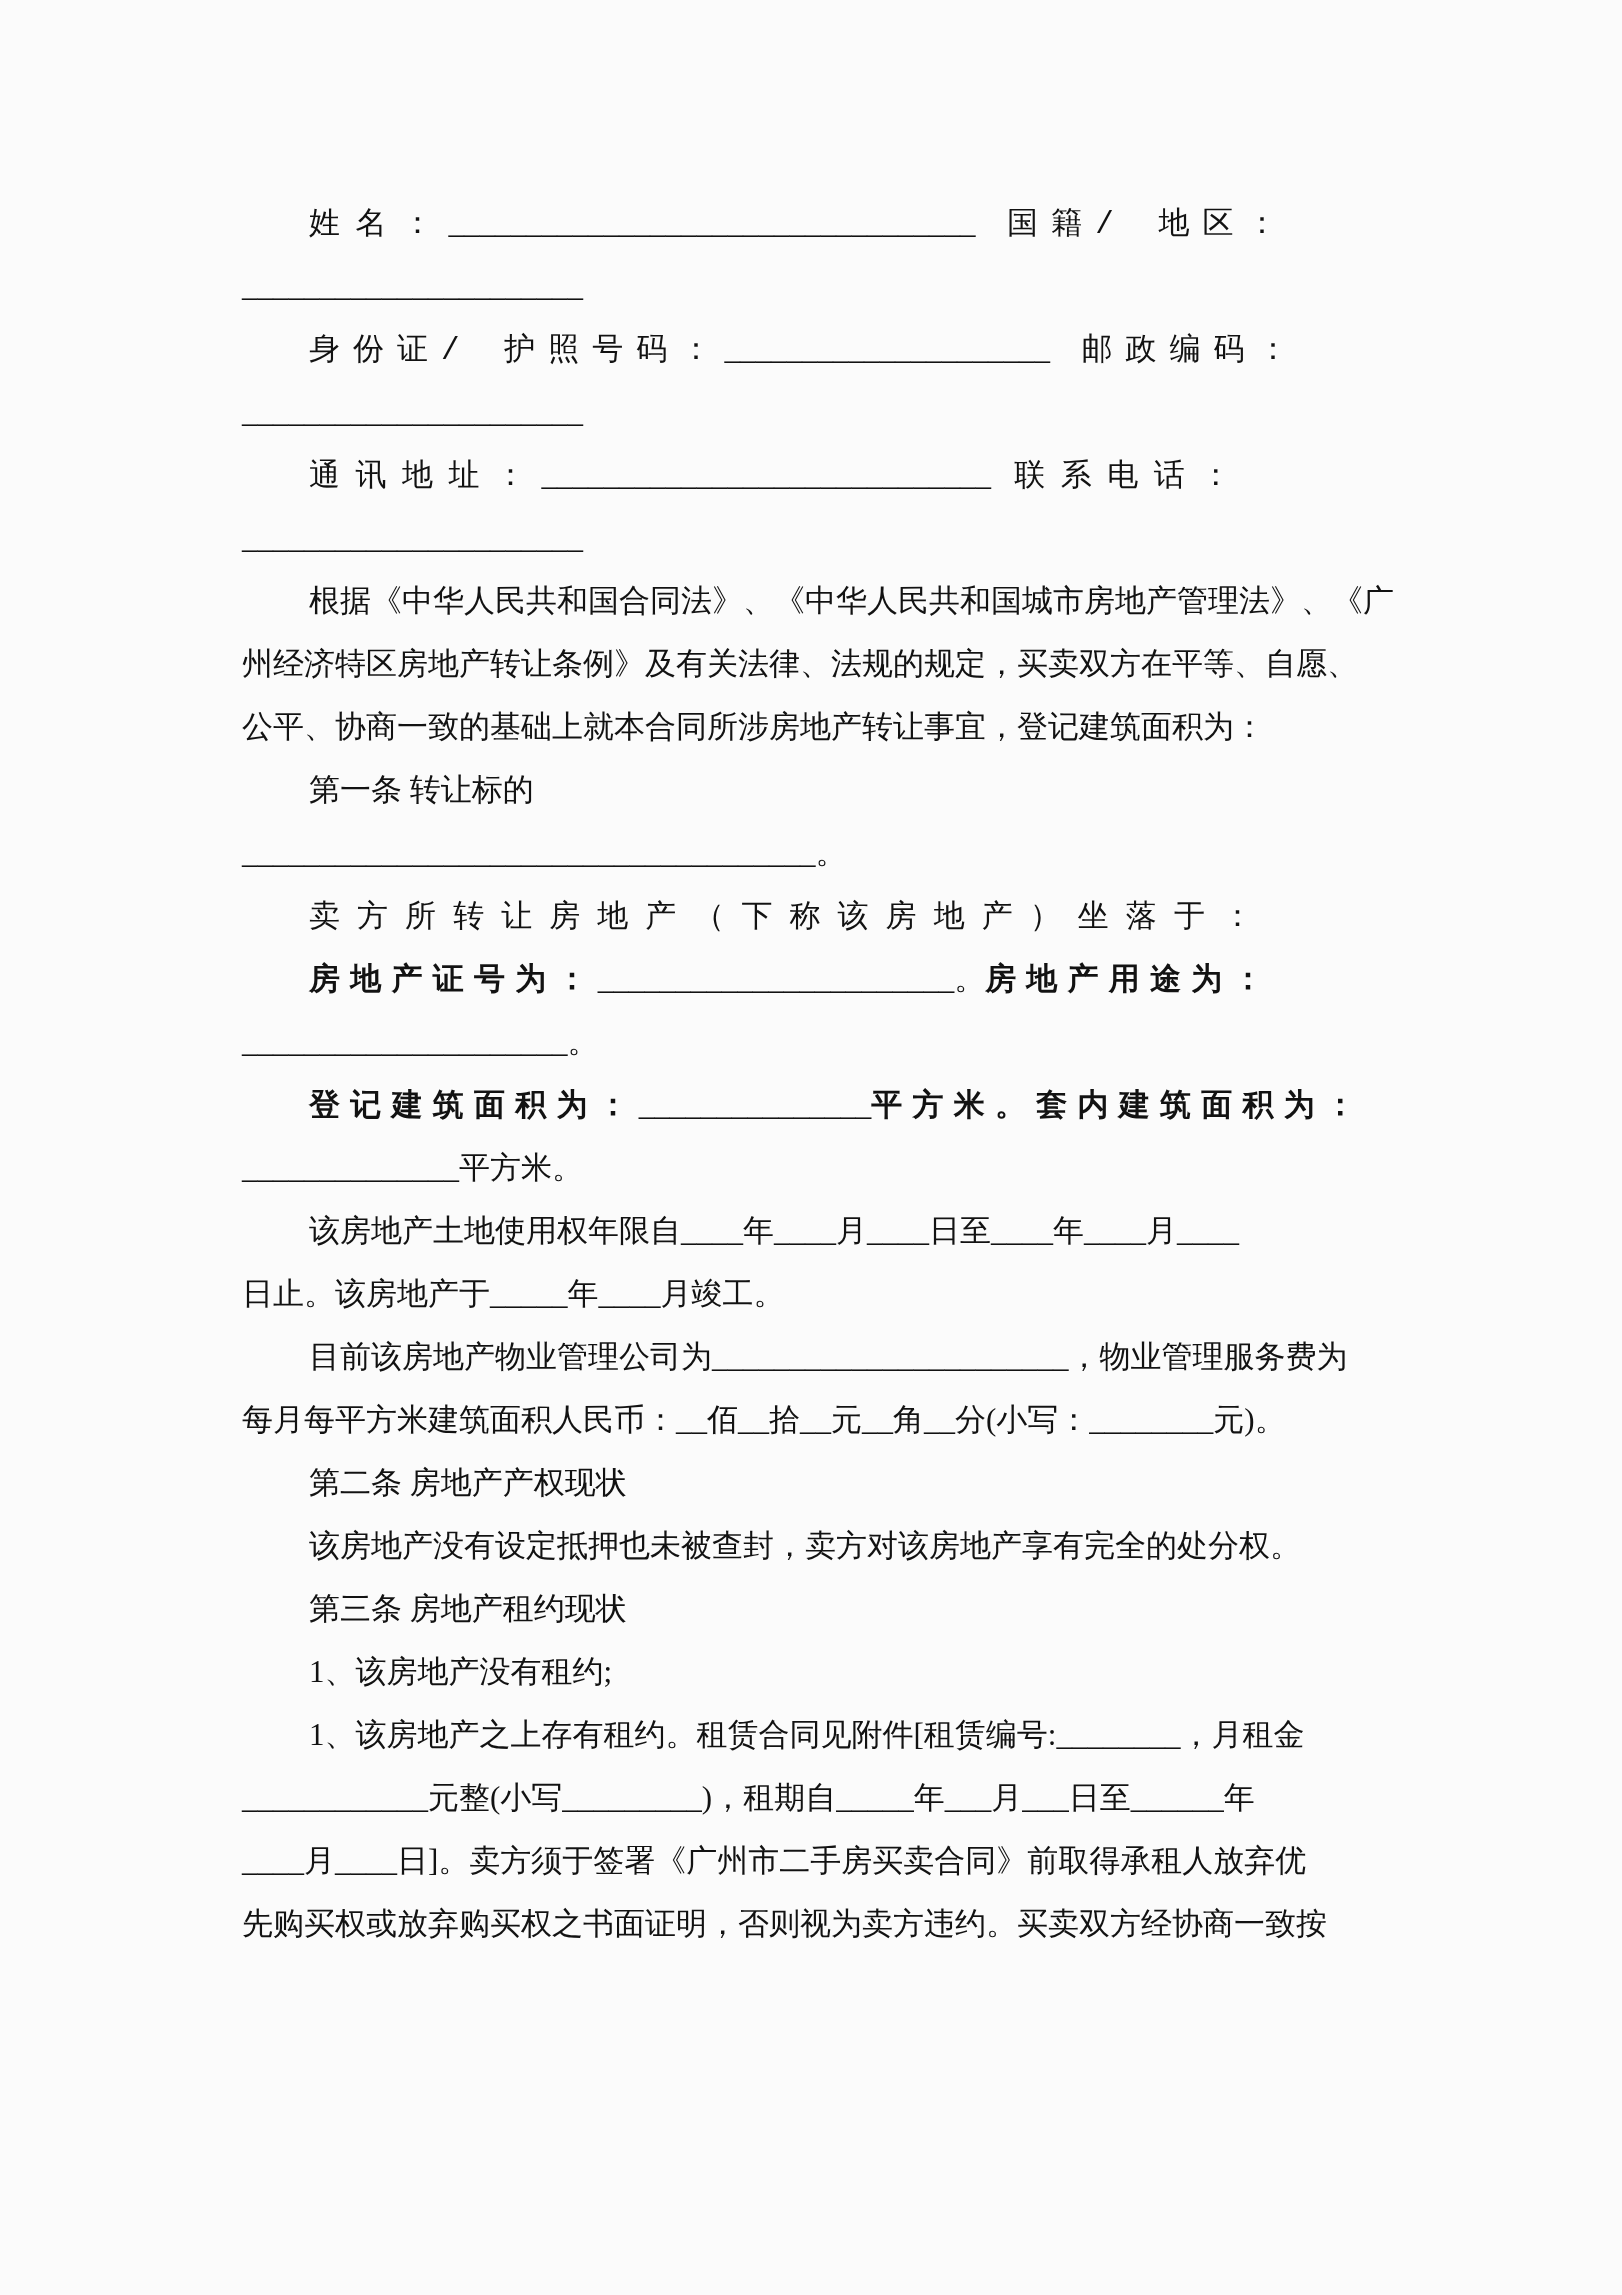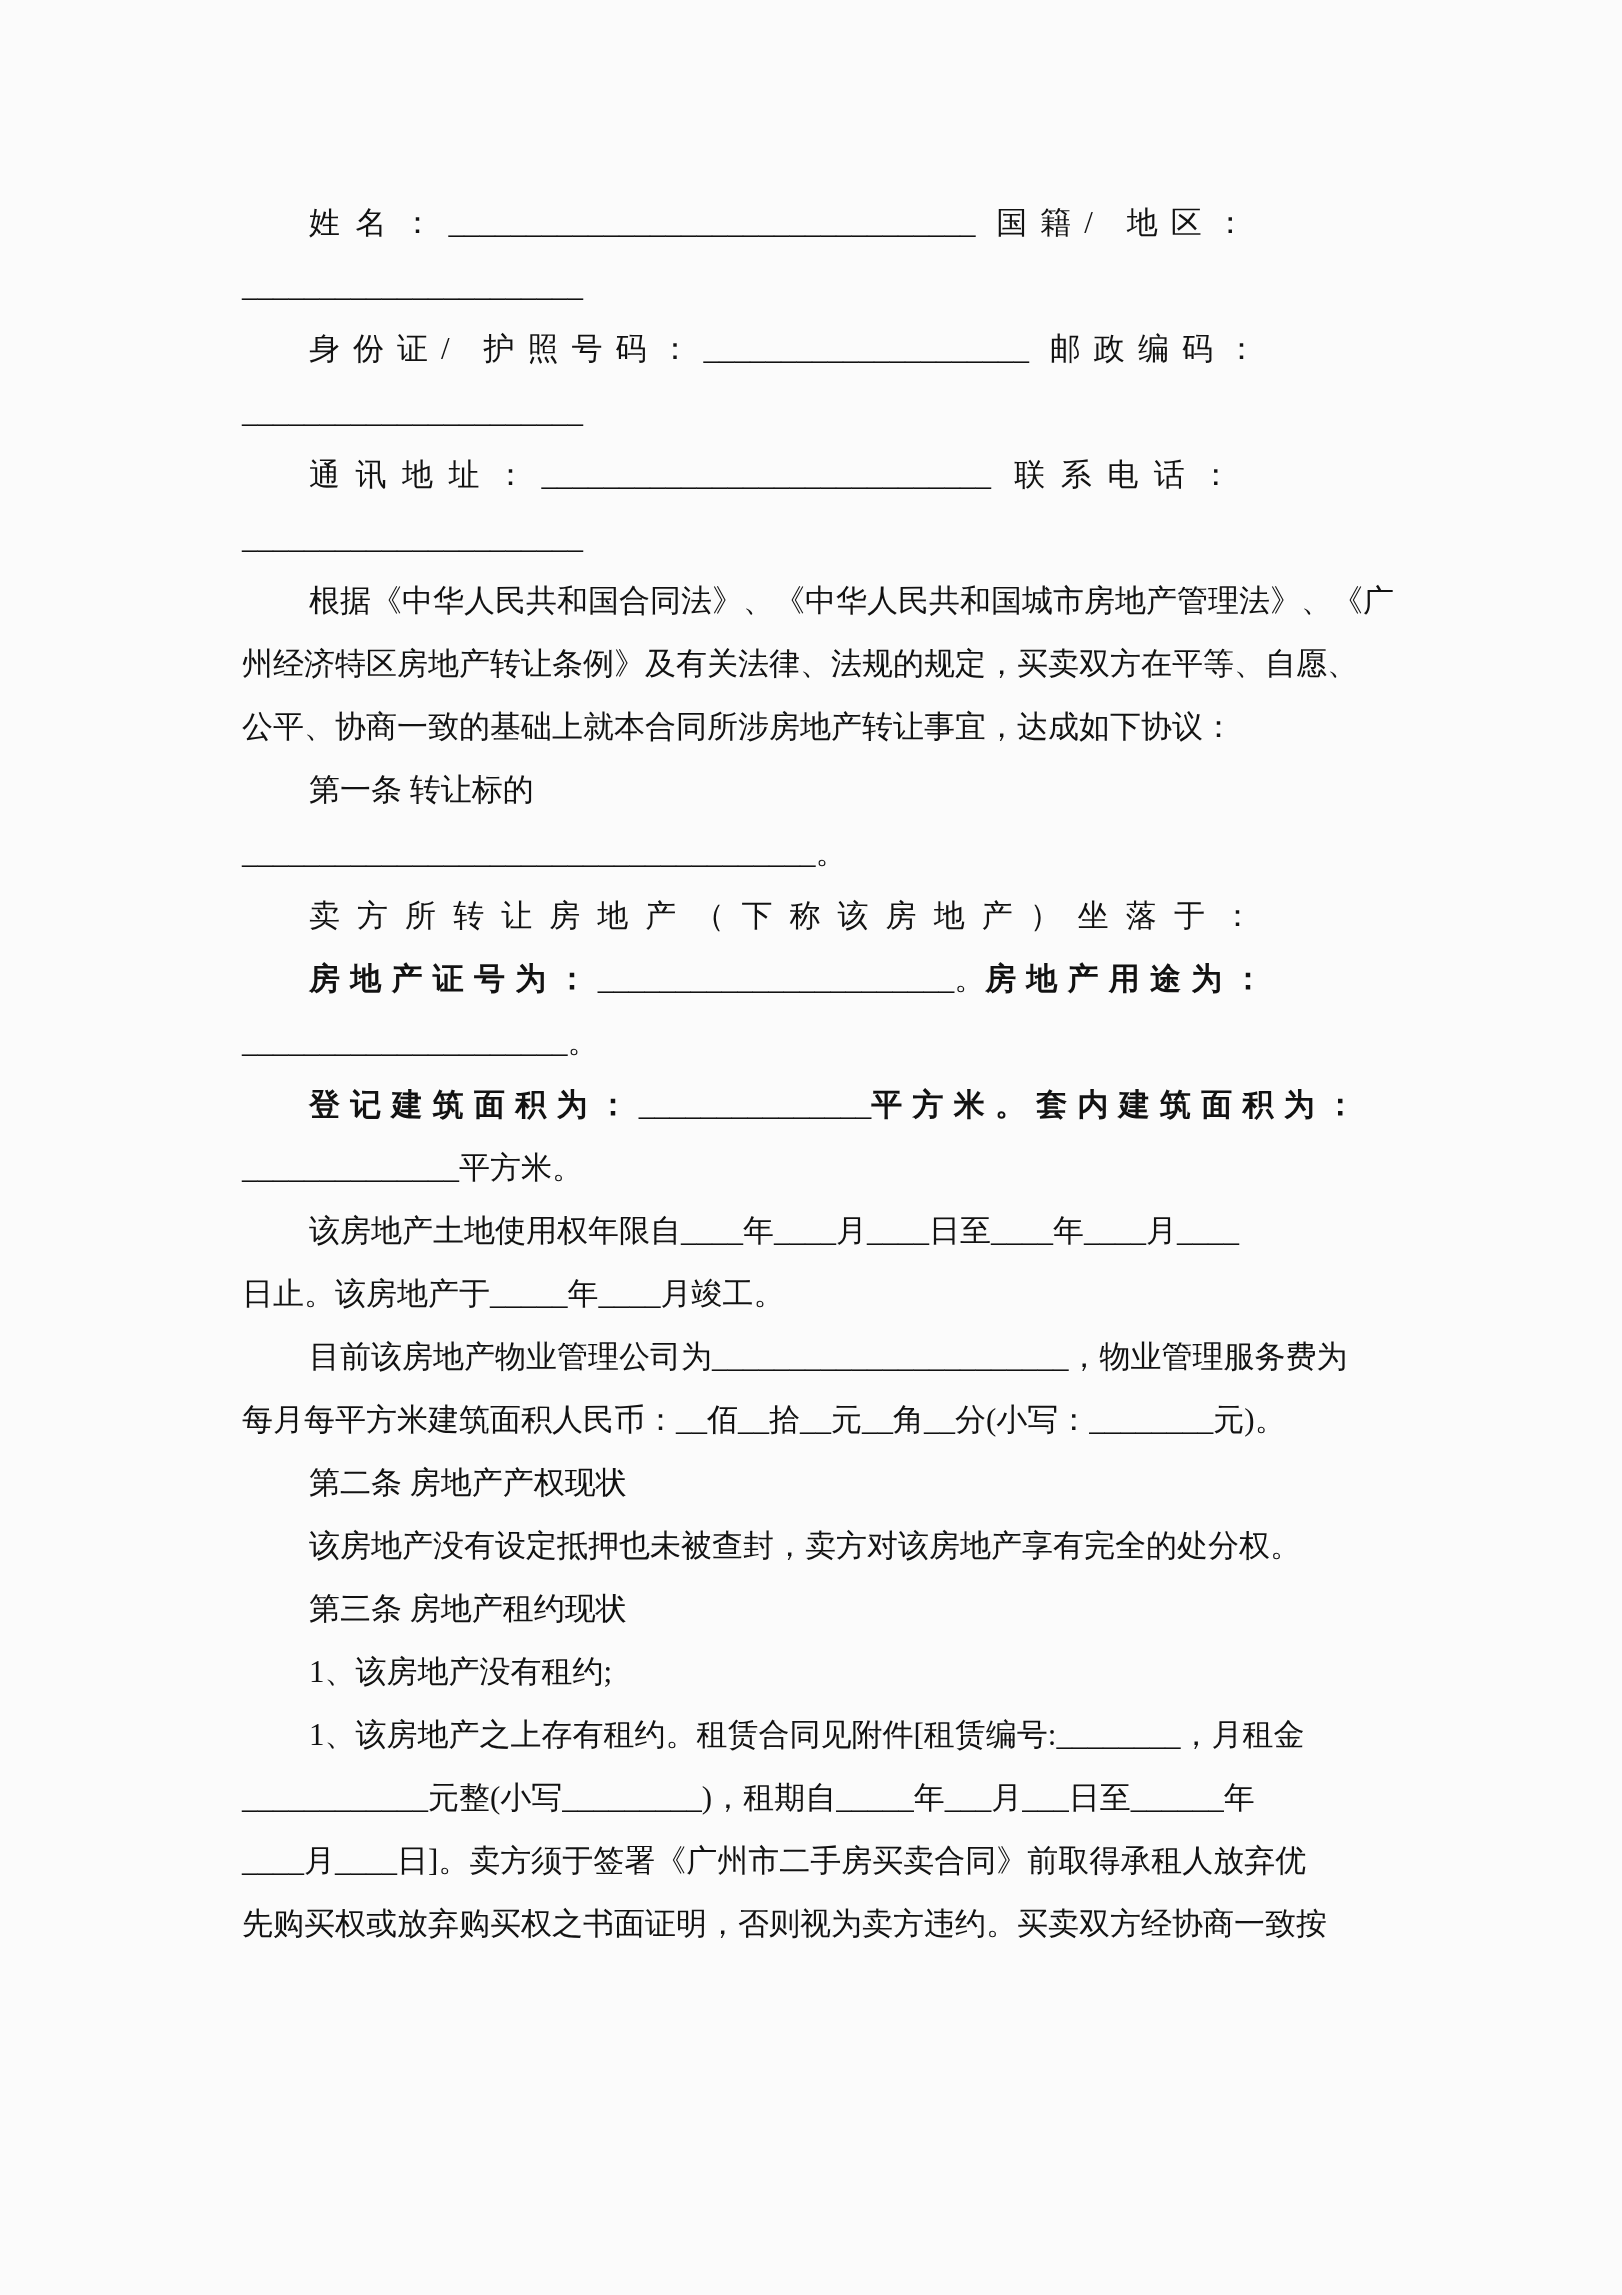--- a/index.html
+++ b/index.html
@@ -18,39 +18,39 @@
     color: #121212;
     overflow: hidden;
   }
   .ln {
     height: 63px;
     line-height: 63px;
     white-space: pre;
   }
   .ind { padding-left: 67px; }
   .sp3  { letter-spacing: 0.33em; font-weight: bold; }
-  .sp4  { letter-spacing: 0.42em; }
+  .sp4  { letter-spacing: 0.42em; font-family: Liberation Mono, monospace; }
   .sp5  { letter-spacing: 0.50em; font-family: Liberation Serif, serif; }
   .sp55 { letter-spacing: 0.55em; }
   .u    { letter-spacing: 0; }
 </style>
 </head>
 <body>
 
 <div class="page">
   <div id="doc">
       <div class="ln ind"><span class="sp5">姓名：</span><span class="u">__________________________________</span><span class="sp4"> 国籍/ 地区：</span></div>
       <div class="ln"><span class="u">______________________</span></div>
       <div class="ln ind"><span class="sp4">身份证/ 护照号码：</span><span class="u">_____________________</span><span class="sp4"> 邮政编码：</span></div>
       <div class="ln"><span class="u">______________________</span></div>
       <div class="ln ind"><span class="sp5">通讯地址：</span><span class="u">_____________________________</span><span class="sp5"> 联系电话：</span></div>
       <div class="ln"><span class="u">______________________</span></div>
       <div class="ln ind"><span>根据《中华人民共和国合同法》、《中华人民共和国城市房地产管理法》、《广</span></div>
       <div class="ln"><span>州经济特区房地产转让条例》及有关法律、法规的规定，买卖双方在平等、自愿、</span></div>
-      <div class="ln"><span>公平、协商一致的基础上就本合同所涉房地产转让事宜，达成如下协议：</span></div>
+      <div class="ln"><span>公平、协商一致的基础上就本合同所涉房地产转让事宜，登记建筑面积为：</span></div>
       <div class="ln ind"><span>第一条 转让标的</span></div>
       <div class="ln"><span class="u">_____________________________________</span><span>。</span></div>
       <div class="ln ind"><span class="sp55">卖方所转让房地产（下称该房地产）坐落于：</span></div>
       <div class="ln ind"><span class="sp3">房地产证号为：</span><span class="u">_______________________</span><span>。</span><span class="sp3">房地产用途为：</span></div>
       <div class="ln"><span class="u">_____________________</span><span>。</span></div>
       <div class="ln ind"><span class="sp3">登记建筑面积为：</span><span class="u">_______________</span><span class="sp3">平方米。套内建筑面积为：</span></div>
       <div class="ln"><span class="u">______________</span><span>平方米。</span></div>
       <div class="ln ind"><span>该房地产土地使用权年限自____年____月____日至____年____月____</span></div>
       <div class="ln"><span>日止。该房地产于_____年____月竣工。</span></div>
       <div class="ln ind"><span>目前该房地产物业管理公司为_______________________，物业管理服务费为</span></div>

